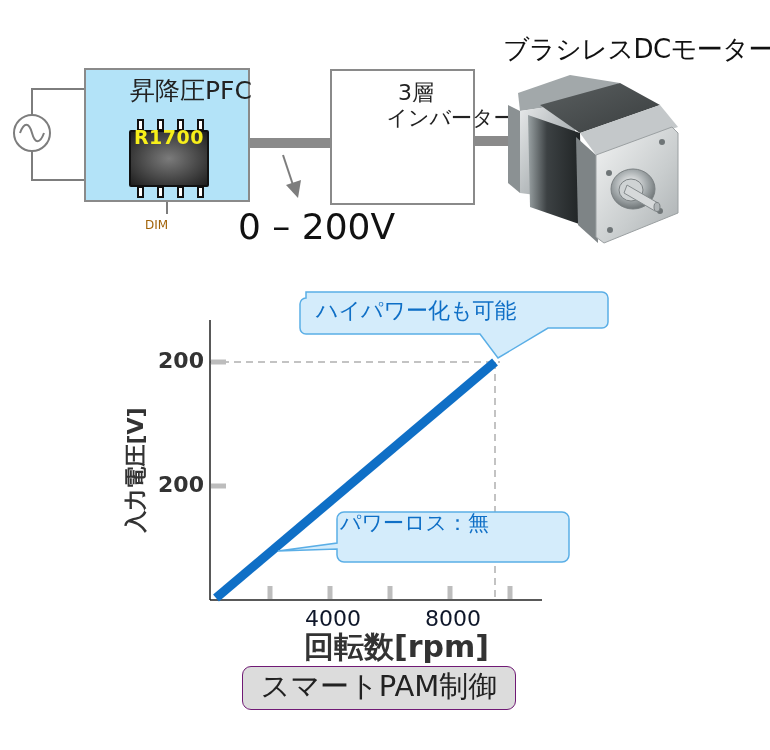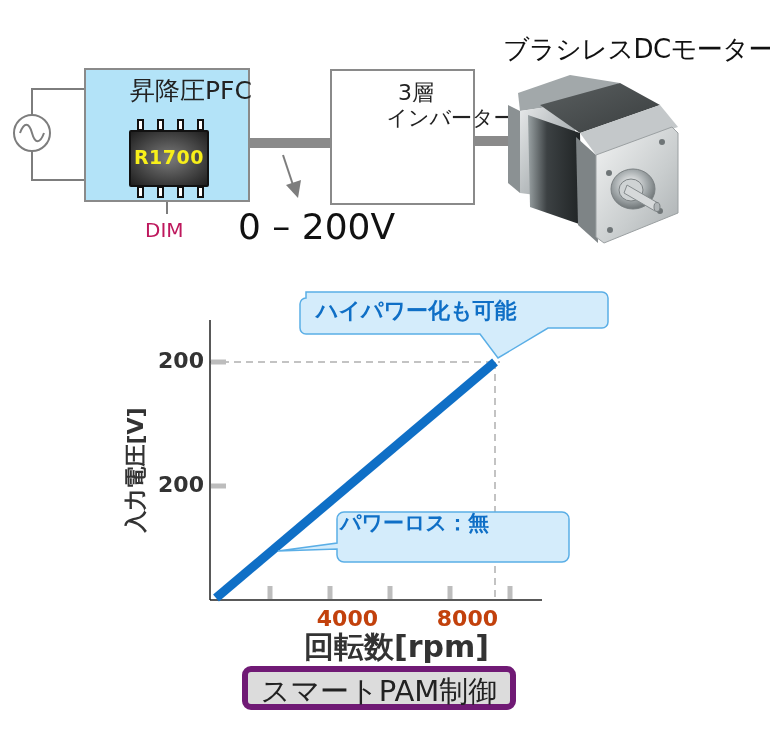--- a/index.html
+++ b/index.html
@@ -7,47 +7,47 @@
          font-family: "DejaVu Sans", "Liberation Sans", sans-serif; color: #222; }
   .abs { position: absolute; }
 
   .pfc-box { left: 84px; top: 68px; width: 166px; height: 134px;
              background: #b3e3f8; border: 2px solid #8a8a8a; box-sizing: border-box; }
   .pfc-title { left: 94px; top: 74px; font-size: 25px; color: #222; white-space: nowrap; margin-left: 36px; }
 
   .chip-body { left: 129px; top: 130px; width: 80px; height: 57px; border-radius: 2px;
                background: radial-gradient(ellipse at center, #7b7b7b 0%, #3a3a3a 70%, #1e1e1e 100%);
                border: 2px solid #111; box-sizing: border-box; }
-  .chip-label { left: 129px; top: 146px; width: 80px; text-align: center;
+  .chip-label { left: 129px; top: 126px; width: 80px; text-align: center;
                 font-weight: bold; font-size: 19px; color: #f7ef1a; letter-spacing: 0.5px; }
   .pin { width: 7px; height: 12px; background: #fff; border: 2px solid #111; box-sizing: border-box; }
 
-  .dim-label { left: 145px; top: 218px; font-size: 20px; color: #be185d; }
+  .dim-label { left: 145px; top: 218px; font-size: 12px; color: #a16207; }
 
   .inv-box { left: 330px; top: 69px; width: 145px; height: 136px;
              background: #fff; border: 2px solid #8a8a8a; box-sizing: border-box; }
   .inv-line1 { left: 330px; top: 78px; width: 172px; text-align: center; font-size: 22px; color: #222; }
   .inv-line2 { left: 330px; top: 104px; width: 145px; text-align: center; font-size: 21px; color: #222; padding-left: 48px; }
 
   .voltage-label { left: 238px; top: 206px; font-size: 36px; color: #111; white-space: nowrap; }
 
   .motor-title { left: 503px; top: 32px; font-size: 26px; color: #111; white-space: nowrap; letter-spacing: -0.5px; }
 
-  .callout-text { font-weight: bold; color: #0f6fc6; white-space: nowrap; }
+  .callout-text { font-weight: normal; color: #0f6fc6; white-space: nowrap; }
   .callout-top-text { left: 316px; top: 296px; font-size: 22px; }
   .callout-bottom-text { left: 340px; top: 509px; font-size: 21px; }
 
   .ytick-label { font-weight: bold; font-size: 22px; color: #333; text-align: right; width: 60px; }
-  .xtick-label { font-weight: bold; font-size: 22px; color: #c2410c; text-align: right; width: 90px; }
+  .xtick-label { font-weight: normal; font-size: 22px; color: #0f172a; text-align: center; width: 90px; }
   .ylabel { left: 136px; top: 470px; transform: translate(-50%, -50%) rotate(-90deg);
             font-weight: bold; font-size: 22px; color: #333; white-space: nowrap; }
   .xlabel { left: 304px; top: 627px; font-weight: bold; font-size: 30px; color: #333; white-space: nowrap; }
 
   .mode-badge { left: 242px; top: 666px; width: 274px; height: 44px;
-                background: #dcdcdc; border: 6px solid #701a75; border-radius: 9px; box-sizing: border-box;
+                background: #dcdcdc; border: 1px solid #701a75; border-radius: 9px; box-sizing: border-box;
                 text-align: center; font-size: 29px; line-height: 38px; color: #222; white-space: nowrap; }
 </style>
 </head>
 <body>
 
 <svg class="abs" style="left:0;top:0" width="770" height="260">
 
   <polyline points="84,89 32,89 32,115" fill="none" stroke="#7d7d7d" stroke-width="2"></polyline>
   <polyline points="84,180 32,180 32,151" fill="none" stroke="#7d7d7d" stroke-width="2"></polyline>
   <g>

